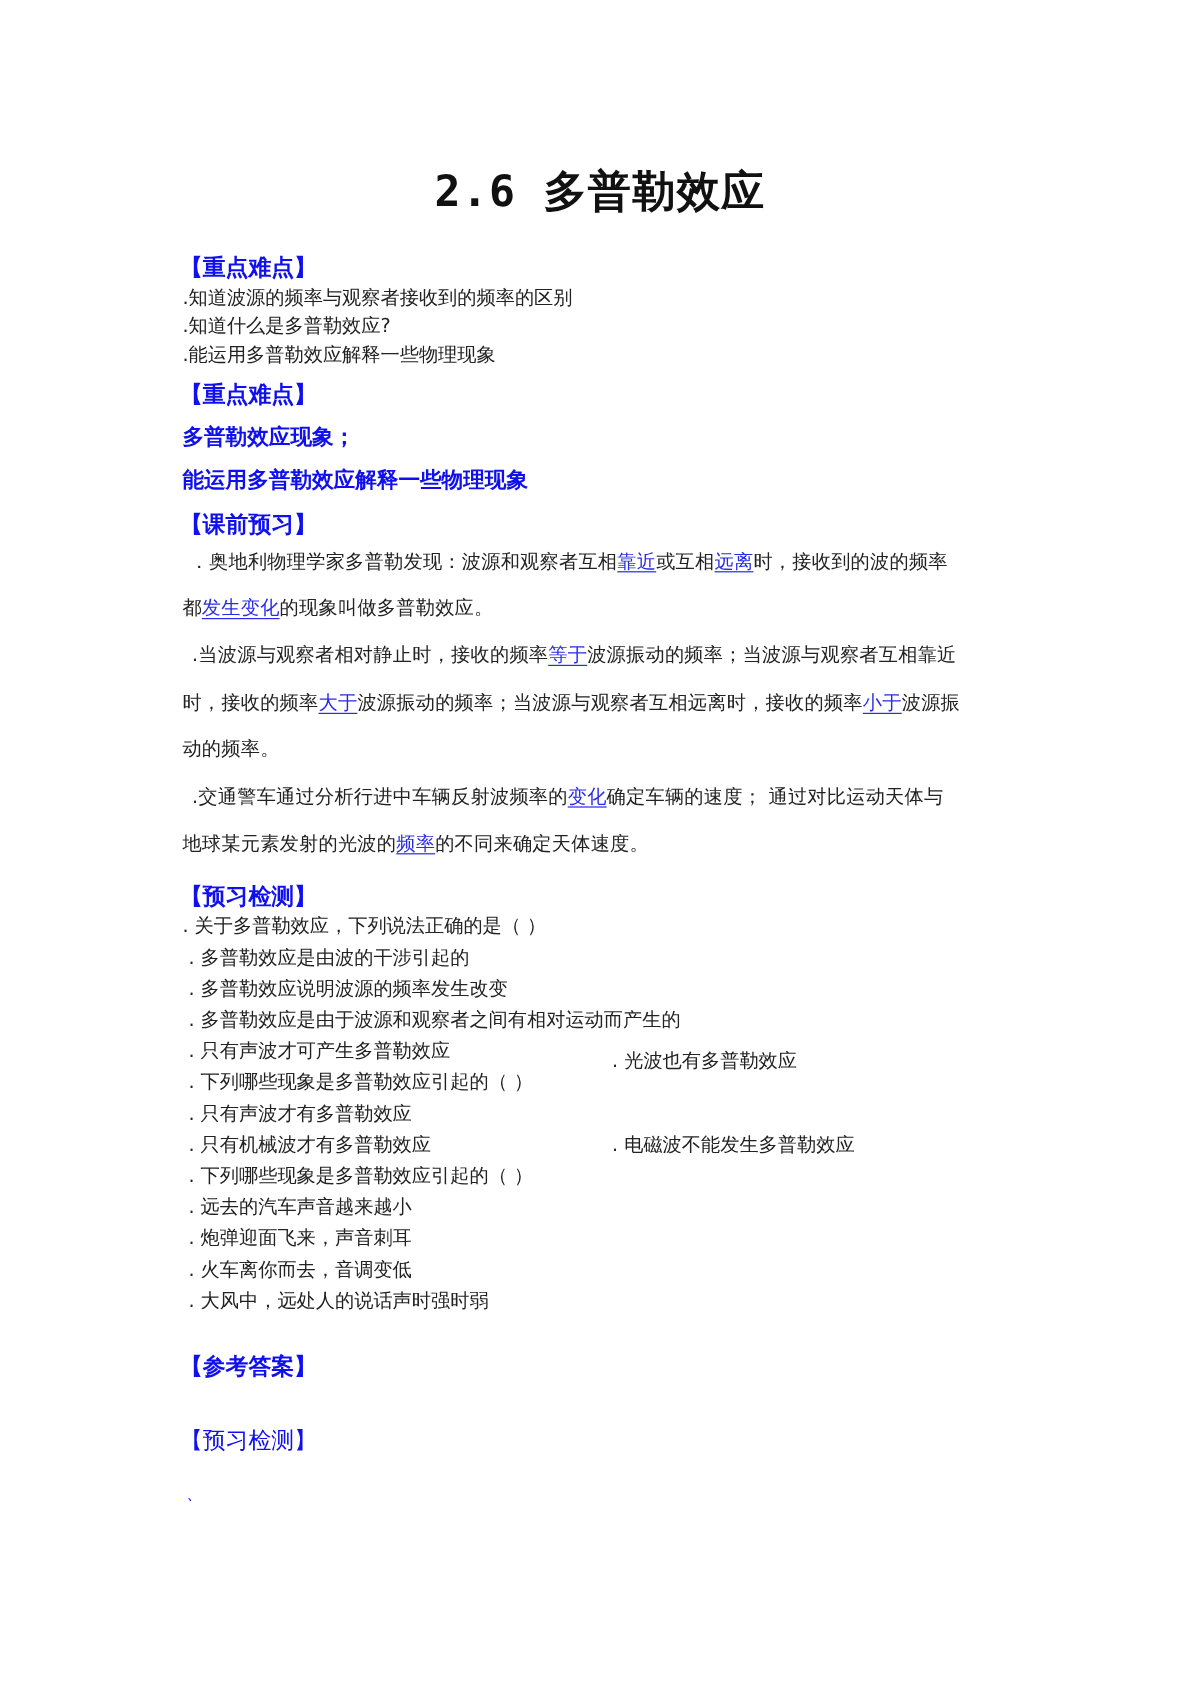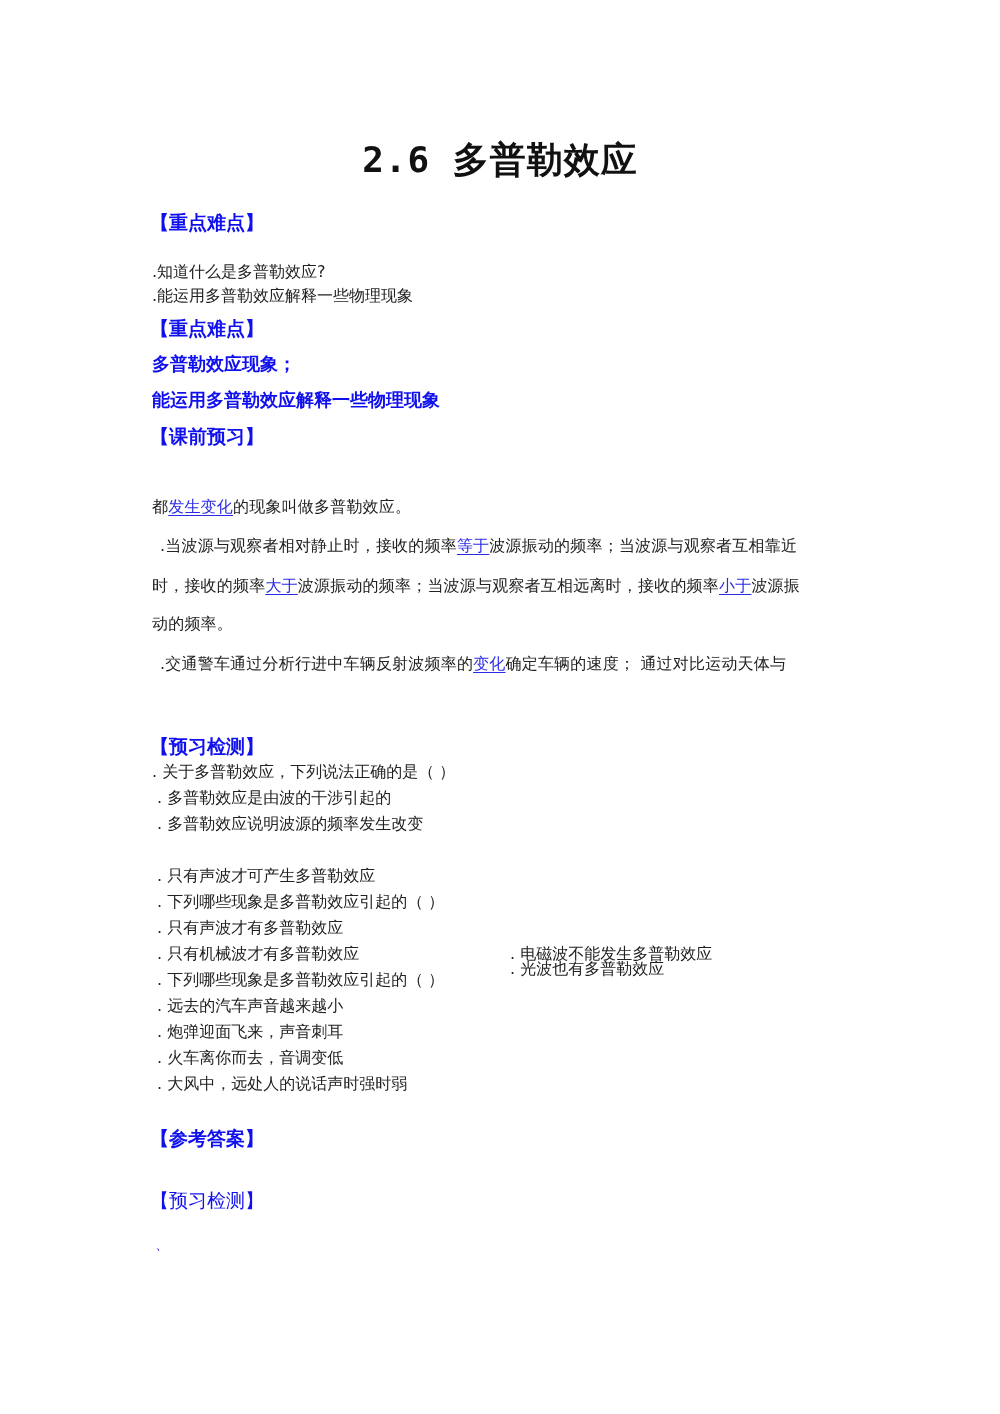--- a/index.html
+++ b/index.html
@@ -23,54 +23,62 @@
 <body>
 
 <div class="page">
 
   <div class="title">
     <span>2.6</span>
     <span class="cn">多普勒效应</span>
   </div>
 
   <div class="sec" style="top:210px">【重点难点】</div>
+  <div class="line" style="top:238px">.知道波源的频率与观察者接收到的频率的区别</div>
   <div class="line" style="top:262px">.知道什么是多普勒效应?</div>
   <div class="line" style="top:286px">.能运用多普勒效应解释一些物理现象</div>
 
   <div class="sec" style="top:316px">【重点难点】</div>
   <div class="bold-blue" style="top:352px">多普勒效应现象；</div>
   <div class="bold-blue" style="top:388px">能运用多普勒效应解释一些物理现象</div>
 
   <div class="sec" style="top:424px">【课前预习】</div>
 
+  <div class="para" style="top:458px;left:158px">
+    <span>．奥地利物理学家多普勒发现：波源和观察者互相</span><span class="fill">靠近</span><span>或互相</span><span class="fill">远离</span><span>时，接收到的波的频率</span>
+  </div>
   <div class="para" style="top:497px">
     <span>都</span><span class="fill">发生变化</span><span>的现象叫做多普勒效应。</span>
   </div>
 
   <div class="para" style="top:576px">
     <span>时，接收的频率</span><span class="fill">大于</span><span>波源振动的频率；当波源与观察者互相远离时，接收的频率</span><span class="fill">小于</span><span>波源振</span>
   </div>
   <div class="para" style="top:536px;left:160px">
     <span>.当波源与观察者相对静止时，接收的频率</span><span class="fill">等于</span><span>波源振动的频率；当波源与观察者互相靠近</span>
   </div>
   <div class="para" style="top:614px">动的频率。</div>
 
   <div class="para" style="top:654px;left:160px">
     <span>.交通警车通过分析行进中车辆反射波频率的</span><span class="fill">变化</span><span>确定车辆的速度；  通过对比运动天体与</span>
   </div>
+  <div class="para" style="top:693px">
+    <span>地球某元素发射的光波的</span><span class="fill">频率</span><span>的不同来确定天体速度。</span>
+  </div>
 
   <div class="sec" style="top:734px">【预习检测】</div>
   <div class="line" style="top:762px">. 关于多普勒效应，下列说法正确的是（      ）</div>
   <div class="line" style="top:788px;left:157px">. 多普勒效应是由波的干涉引起的</div>
   <div class="line" style="top:814px;left:157px">. 多普勒效应说明波源的频率发生改变</div>
+  <div class="line" style="top:840px;left:157px">. 多普勒效应是由于波源和观察者之间有相对运动而产生的</div>
   <div class="line" style="top:866px;left:157px">. 只有声波才可产生多普勒效应</div>
 
   <div class="line" style="top:892px;left:157px">. 下列哪些现象是多普勒效应引起的（     ）</div>
   <div class="opt" style="top:918px;left:157px">. 只有声波才有多普勒效应</div>
-  <div class="opt" style="top:959px;left:510px">. 光波也有多普勒效应</div>
+  <div class="opt" style="top:874px;left:510px">. 光波也有多普勒效应</div>
   <div class="opt" style="top:944px;left:157px">. 只有机械波才有多普勒效应</div>
   <div class="opt" style="top:944px;left:510px">. 电磁波不能发生多普勒效应</div>
 
   <div class="line" style="top:970px;left:157px">. 下列哪些现象是多普勒效应引起的（     ）</div>
   <div class="line" style="top:996px;left:157px">. 远去的汽车声音越来越小</div>
   <div class="line" style="top:1022px;left:157px">. 炮弹迎面飞来，声音刺耳</div>
   <div class="line" style="top:1048px;left:157px">. 火车离你而去，音调变低</div>
   <div class="line" style="top:1074px;left:157px">. 大风中，远处人的说话声时强时弱</div>
 
   <div class="sec" style="top:1126px">【参考答案】</div>

